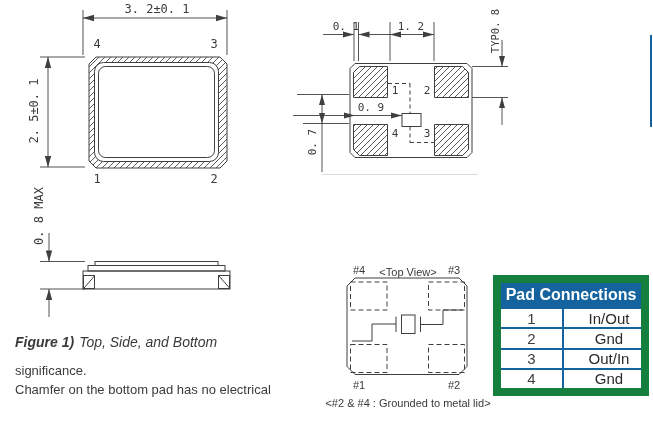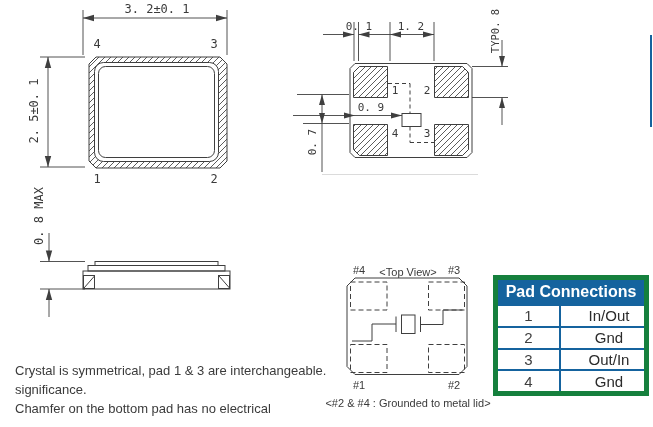--- a/index.html
+++ b/index.html
@@ -11,21 +11,21 @@
        transform:translate(-50%,-50%);}
   .lbl.sm{font-size:11px;}
   .lbl.xs{font-size:10.5px;}
   .lbl.rot{transform:translate(-50%,-50%) rotate(-90deg);}
   .lbl.sans{font-family:"Liberation Sans",sans-serif;}
   .caption{position:absolute;left:15px;top:334px;font-size:14px;font-style:italic;color:#3a3a3a;}
   .caption .fig{font-weight:bold;}
   .caption .cap-title{margin-left:5px;}
   .desc{position:absolute;left:15px;top:361px;font-size:13px;line-height:19px;color:#3b3b3b;}
   .ptable{position:absolute;left:493px;top:275px;width:156px;height:121px;
-          border:5px solid #15803d;box-sizing:border-box;display:flex;flex-direction:column;
+          border:8px solid #15803d;box-sizing:border-box;display:flex;flex-direction:column;
           background:#ffffff;}
   .ptable .thead{height:24px;background:#15639E;color:#ffffff;font-weight:bold;font-size:16px;
           display:flex;align-items:center;justify-content:center;}
   .ptable .trow{flex:1;display:flex;border-top:2px solid #15639E;}
   .ptable .td{display:flex;align-items:center;justify-content:center;font-size:15px;color:#2b2b2b;}
   .ptable .td.c1{width:61px;border-right:2px solid #15639E;color:#3f3f3f;}
   .ptable .td.c2{flex:1;margin-left:13px;}
   .edge-line{position:absolute;left:650px;top:35px;width:2px;height:92px;background:#15639E;}
 </style>
 </head>
@@ -115,39 +115,41 @@
   </svg>
 
   <span class="lbl" style="left:157px;top:9px;">3. 2±0. 1</span>
   <span class="lbl" style="left:97px;top:44px;">4</span>
   <span class="lbl" style="left:214px;top:44px;">3</span>
   <span class="lbl" style="left:97px;top:179px;">1</span>
   <span class="lbl" style="left:214px;top:179px;">2</span>
   <span class="lbl rot" style="left:34px;top:111px;">2. 5±0. 1</span>
   <span class="lbl rot" style="left:39px;top:216px;">0. 8 MAX</span>
 
-  <span class="lbl sm" style="left:337px;top:26px;padding-left:44px;">0. 1</span>
+  <span class="lbl sm" style="left:324px;top:26px;padding-left:44px;">0. 1</span>
   <span class="lbl sm" style="left:411px;top:26px;">1. 2</span>
   <span class="lbl xs rot" style="left:495px;top:31px;">TYP0. 8</span>
   <span class="lbl sm" style="left:371px;top:107px;">0. 9</span>
   <span class="lbl sm rot" style="left:312px;top:142px;">0. 7</span>
   <span class="lbl sm" style="left:395px;top:90px;">1</span>
   <span class="lbl sm" style="left:427px;top:90px;">2</span>
   <span class="lbl sm" style="left:395px;top:133px;">4</span>
   <span class="lbl sm" style="left:427px;top:133px;">3</span>
 
   <span class="lbl sm sans" style="left:408px;top:252px;margin-top:20px;">&lt;Top View&gt;</span>
   <span class="lbl sm sans" style="left:359px;top:270px;">#4</span>
   <span class="lbl sm sans" style="left:454px;top:270px;">#3</span>
   <span class="lbl sm sans" style="left:359px;top:385px;">#1</span>
   <span class="lbl sm sans" style="left:454px;top:385px;">#2</span>
   <span class="lbl sm sans" style="left:408px;top:403px;">&lt;#2 &amp; #4 : Grounded to metal lid&gt;</span>
 
+  <div class="caption">
+    <span class="fig">Figure 1)</span><span class="cap-title">Top, Side, and Bottom</span>
+  </div>
   <div class="desc">
-    <div>Crystal is symmetrical, pad 1 &amp; 3 are interchangeable.</div>
     <div>significance.</div>
     <div>Chamfer on the bottom pad has no electrical</div>
   </div>
 
   <div class="ptable">
     <div class="thead">Pad Connections</div>
     <div class="trow">
       <div class="td c1">1</div>
       <div class="td c2">In/Out</div>
     </div>

